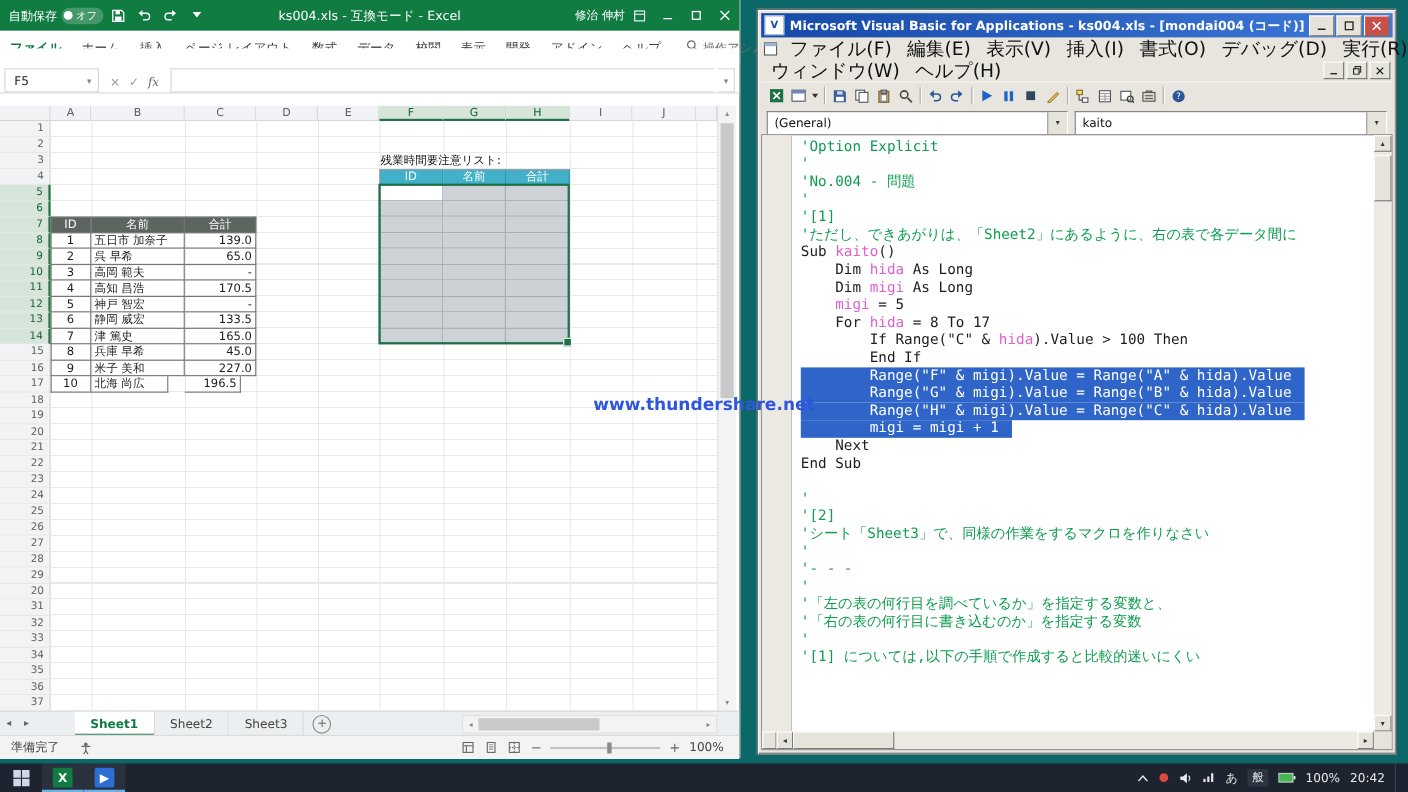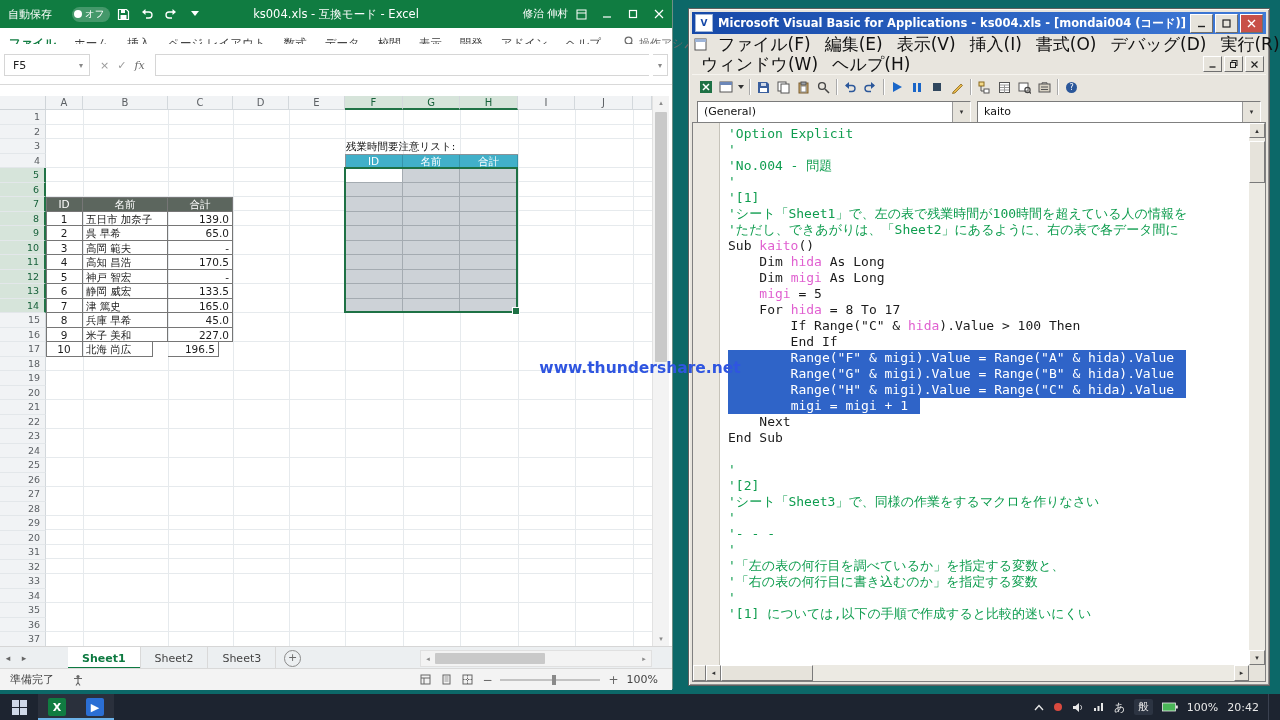--- a/index.html
+++ b/index.html
@@ -2,33 +2,33 @@
 <html><head>
 <meta charset="utf-8">
 <style>
   html,body{margin:0;padding:0;}
   body{width:1280px;height:720px;overflow:hidden;position:relative;background:#0c6868;
        font-family:"DejaVu Sans","Liberation Sans",sans-serif;-webkit-font-smoothing:antialiased;}
 
   
   #excel-window{position:absolute;left:0;top:0;width:672px;height:689px;background:#fff;border-right:1px solid #6f8f86;}
   .xl-title{position:absolute;left:0;top:0;right:0;height:28px;background:#107C41;display:flex;align-items:center;color:#fff;font-size:11px;}
-  .autosave{display:flex;align-items:center;gap:20px;margin-left:8px;}
+  .autosave{display:flex;align-items:center;gap:4px;margin-left:8px;}
   .aspill{display:flex;align-items:center;gap:3px;background:rgba(255,255,255,.22);border-radius:8px;padding:1px 6px 1px 2px;font-size:9.5px;}
   .asdot{width:8px;height:8px;border-radius:50%;background:#fff;display:inline-block;}
   .qabtn{width:22px;height:20px;display:flex;align-items:center;justify-content:center;margin-left:2px;}
   .xl-title-text{position:absolute;left:0;right:0;text-align:center;font-size:11.5px;pointer-events:none;}
   .xl-user{margin-left:auto;font-size:10.5px;white-space:nowrap;}
   .winbtn{width:26px;height:28px;display:flex;align-items:center;justify-content:center;}
   .xl-tabsrow{position:absolute;left:0;top:28px;right:0;height:30px;background:#fff;border-bottom:1px solid #e4e4e4;display:flex;align-items:center;}
   .xtab{padding:0 9px;font-size:11.5px;color:#3d3d3d;white-space:nowrap;}
   .xtab-file{color:#107C41;font-weight:bold;}
   .xl-search{display:flex;align-items:center;gap:4px;margin-left:14px;color:#6a6a6a;font-size:11px;white-space:nowrap;}
   .ribbon-collapse{margin-left:auto;margin-right:10px;color:#6a6a6a;}
-  .xl-formula{position:absolute;left:0;top:44px;right:0;height:38px;background:#fff;border-bottom:1px solid #d9d9d9;display:flex;align-items:center;padding-top:2px;}
+  .xl-formula{position:absolute;left:0;top:44px;right:0;height:38px;background:#fff;border-bottom:1px solid #d9d9d9;display:flex;align-items:flex-end;padding-top:2px;}
   .namebox{width:84px;height:20px;border:1px solid #d6d6d6;display:flex;align-items:center;font-size:11px;color:#222;margin-left:4px;}
   .namebox .nv{flex:1;padding-left:8px;}
   .namebox .na{width:16px;color:#888;font-size:8px;text-align:center;}
   .fbtns{display:flex;align-items:center;height:20px;margin-left:6px;color:#9a9a9a;font-size:11px;gap:8px;padding:0 4px;}
   .fxl{font-style:italic;font-family:"DejaVu Serif",serif;color:#6a6a6a;}
   .finput{flex:1;height:20px;border:1px solid #d6d6d6;border-right:none;margin-left:6px;margin-right:4px;display:flex;align-items:center;font-size:11px;padding-left:6px;color:#222;}
   .fexp{width:14px;height:20px;display:flex;align-items:center;justify-content:center;color:#888;font-size:8px;border:1px solid #d6d6d6;border-left:none;margin-right:4px;}
 
   
   #xl-grid{position:absolute;left:0;top:96px;width:652px;height:550px;background:#fff;overflow:hidden;}
@@ -615,21 +615,20 @@
   </div>
 
   <div class="vb-client">
     <div class="vb-margin"></div>
     <div id="vb-code-lines">
         <div class="line"><span class="inner"><span class="cl-c">'Option Explicit</span></span></div>
         <div class="line"><span class="inner"><span class="cl-c">'</span></span></div>
         <div class="line"><span class="inner"><span class="cl-c">'No.004 - 問題</span></span></div>
         <div class="line"><span class="inner"><span class="cl-c">'</span></span></div>
         <div class="line"><span class="inner"><span class="cl-c">'[1]</span></span></div>
-        <div class="line"><span class="inner"><span class="cl-c">'シート「Sheet1」で、左の表で残業時間が100時間を超えている人の情報を</span></span></div>
         <div class="line"><span class="inner"><span class="cl-c">'ただし、できあがりは、「Sheet2」にあるように、右の表で各データ間に</span></span></div>
         <div class="line"><span class="inner"><span class="cl-p">Sub </span><span class="cl-i">kaito</span><span class="cl-p">()</span></span></div>
         <div class="line"><span class="inner"><span class="cl-p">    Dim </span><span class="cl-i">hida</span><span class="cl-p"> As Long</span></span></div>
         <div class="line"><span class="inner"><span class="cl-p">    Dim </span><span class="cl-i">migi</span><span class="cl-p"> As Long</span></span></div>
         <div class="line"><span class="inner"><span class="cl-p">    </span><span class="cl-i">migi</span><span class="cl-p"> = 5</span></span></div>
         <div class="line"><span class="inner"><span class="cl-p">    For </span><span class="cl-i">hida</span><span class="cl-p"> = 8 To 17</span></span></div>
         <div class="line"><span class="inner"><span class="cl-p">        If Range("C" &amp; </span><span class="cl-i">hida</span><span class="cl-p">).Value &gt; 100 Then</span></span></div>
         <div class="line"><span class="inner"><span class="cl-p">        End If</span></span></div>
         <div class="line hl"><span class="inner"><span class="cl-p">        Range("F" &amp; </span><span class="cl-i">migi</span><span class="cl-p">).Value = Range("A" &amp; </span><span class="cl-i">hida</span><span class="cl-p">).Value</span></span></div>
         <div class="line hl"><span class="inner"><span class="cl-p">        Range("G" &amp; </span><span class="cl-i">migi</span><span class="cl-p">).Value = Range("B" &amp; </span><span class="cl-i">hida</span><span class="cl-p">).Value</span></span></div>

